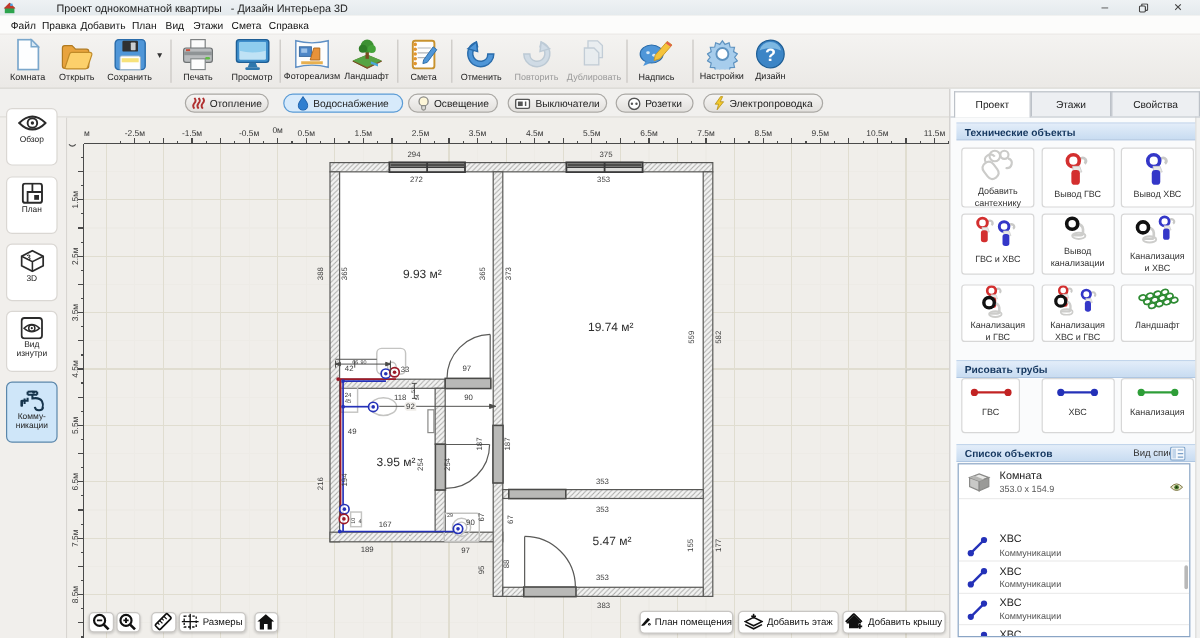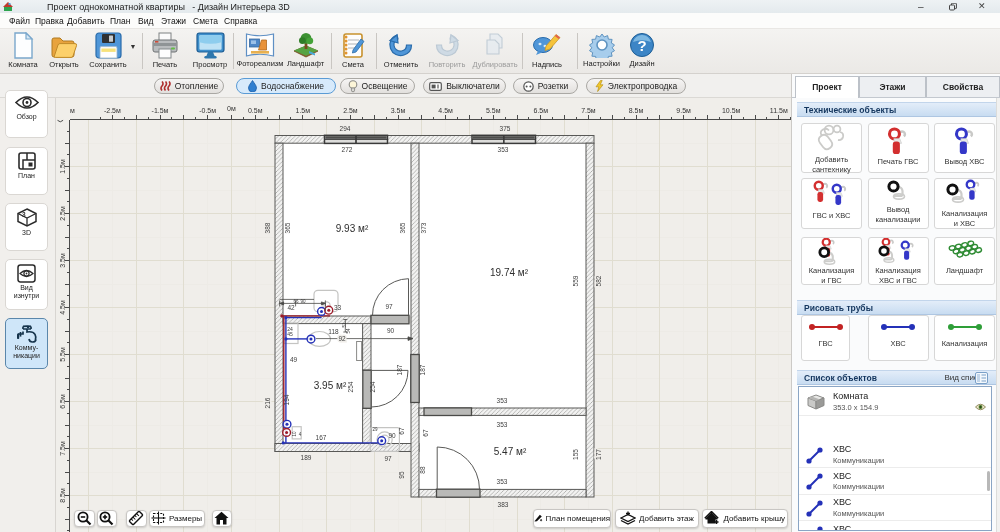--- a/index.html
+++ b/index.html
@@ -25,21 +25,21 @@
 .pill.sel { background:#d7eafb; border:1px solid #5a9bd5; }
 
 #sidebar { left:0; top:98px; width:56px; height:434px; background:#f1efec; border-right:1px solid #d8d5d1; }
 .sbtn { position:absolute; left:5px; width:43px; background:#fff; border:1px solid #dad7d3; border-radius:5px; text-align:center; font-size:7px; color:#222; }
 .sbtn svg { display:block; margin:4px auto 0; }
 .sbtn.sel { background:#cfe6f9; border:1.5px solid #5b87ab; }
 
 #canvas { left:56px; top:98px; width:735px; height:434px;text-align:center; }
 
 #rpanel { left:791px; top:74px; width:209px; height:458px; background:#fafbfc; border-left:1px solid #cccac7; }
-.tab { position:absolute; top:2px; height:21px; font-size:8.5px; color:#222; text-align:center; line-height:21px; background:#edeff2; border:1px solid #bcc1c8; border-bottom:none;font-weight:bold; }
+.tab { position:absolute; top:2px; height:21px; font-size:8.5px; color:#222; text-align:center; line-height:21px; background:#edeff2; border:1px solid #bcc1c8; border-bottom:none; }
 .tab.active { background:#fff; height:22px; z-index:2; }
 .phead { position:absolute; left:5px; width:199px; height:15px; background:linear-gradient(#e3edf9,#c8dcf1); border-top:1px solid #c2d5eb; border-bottom:1px solid #aec6e2; font-size:8.5px; font-weight:bold; color:#14365e; padding:2px 0 0 7px; }
 .gbtn { position:absolute; background:#fff; border:1px solid #d7d7d7; border-radius:3px; text-align:center; font-size:7.5px; color:#333; }
 .gbtn svg { display:block; margin:0 auto; }
 
 #objlist { position:absolute; left:6px; top:312px; width:194px; height:144.5px; background:#fff; border:1px solid #8aa5c5; overflow:hidden; }
 .litem { position:absolute; left:0; width:192px; border-bottom:1px solid #ececec; }
 .litem .t1 { position:absolute; font-size:9px; color:#222; }
 .litem .t2 { position:absolute; font-size:7.5px; color:#555; }
 
@@ -676,21 +676,21 @@
       </div>
 <div class="gbtn" style="left:75.5px;top:49px;width:61px;height:50px">
         <svg width="26" height="34" viewBox="0 0 22 25">
           <g transform="translate(3,1.5) scale(1.0)">
             <path d="M9 4 q3 -2 4.5 0 q1 1.8 -0.6 3" fill="none" stroke="#c9c9c7" stroke-width="2"></path>
             <circle cx="5" cy="5" r="4.2" fill="#fff" stroke="#d32f2f" stroke-width="2.6"></circle>
             <path d="M4.5 9 h5 l1.5 4 h-6 Z" fill="#e8e8e6" stroke="#cccccc" stroke-width="0.6"></path>
             <rect x="3.6" y="11.5" width="6" height="10.5" rx="2.4" fill="#d32f2f"></rect>
           </g>
         </svg>
-        <div style="margin-top:-1px">Печать ГВС</div>
+        <div style="margin-top:-1px">Вывод ГВС</div>
       </div>
 <div class="gbtn" style="left:142px;top:49px;width:61px;height:50px">
         <svg width="26" height="34" viewBox="0 0 22 25">
           <g transform="translate(3,1.5) scale(1.0)">
             <path d="M9 4 q3 -2 4.5 0 q1 1.8 -0.6 3" fill="none" stroke="#c9c9c7" stroke-width="2"></path>
             <circle cx="5" cy="5" r="4.2" fill="#fff" stroke="#3437c8" stroke-width="2.6"></circle>
             <path d="M4.5 9 h5 l1.5 4 h-6 Z" fill="#e8e8e6" stroke="#cccccc" stroke-width="0.6"></path>
             <rect x="3.6" y="11.5" width="6" height="10.5" rx="2.4" fill="#3437c8"></rect>
           </g>
         </svg>

